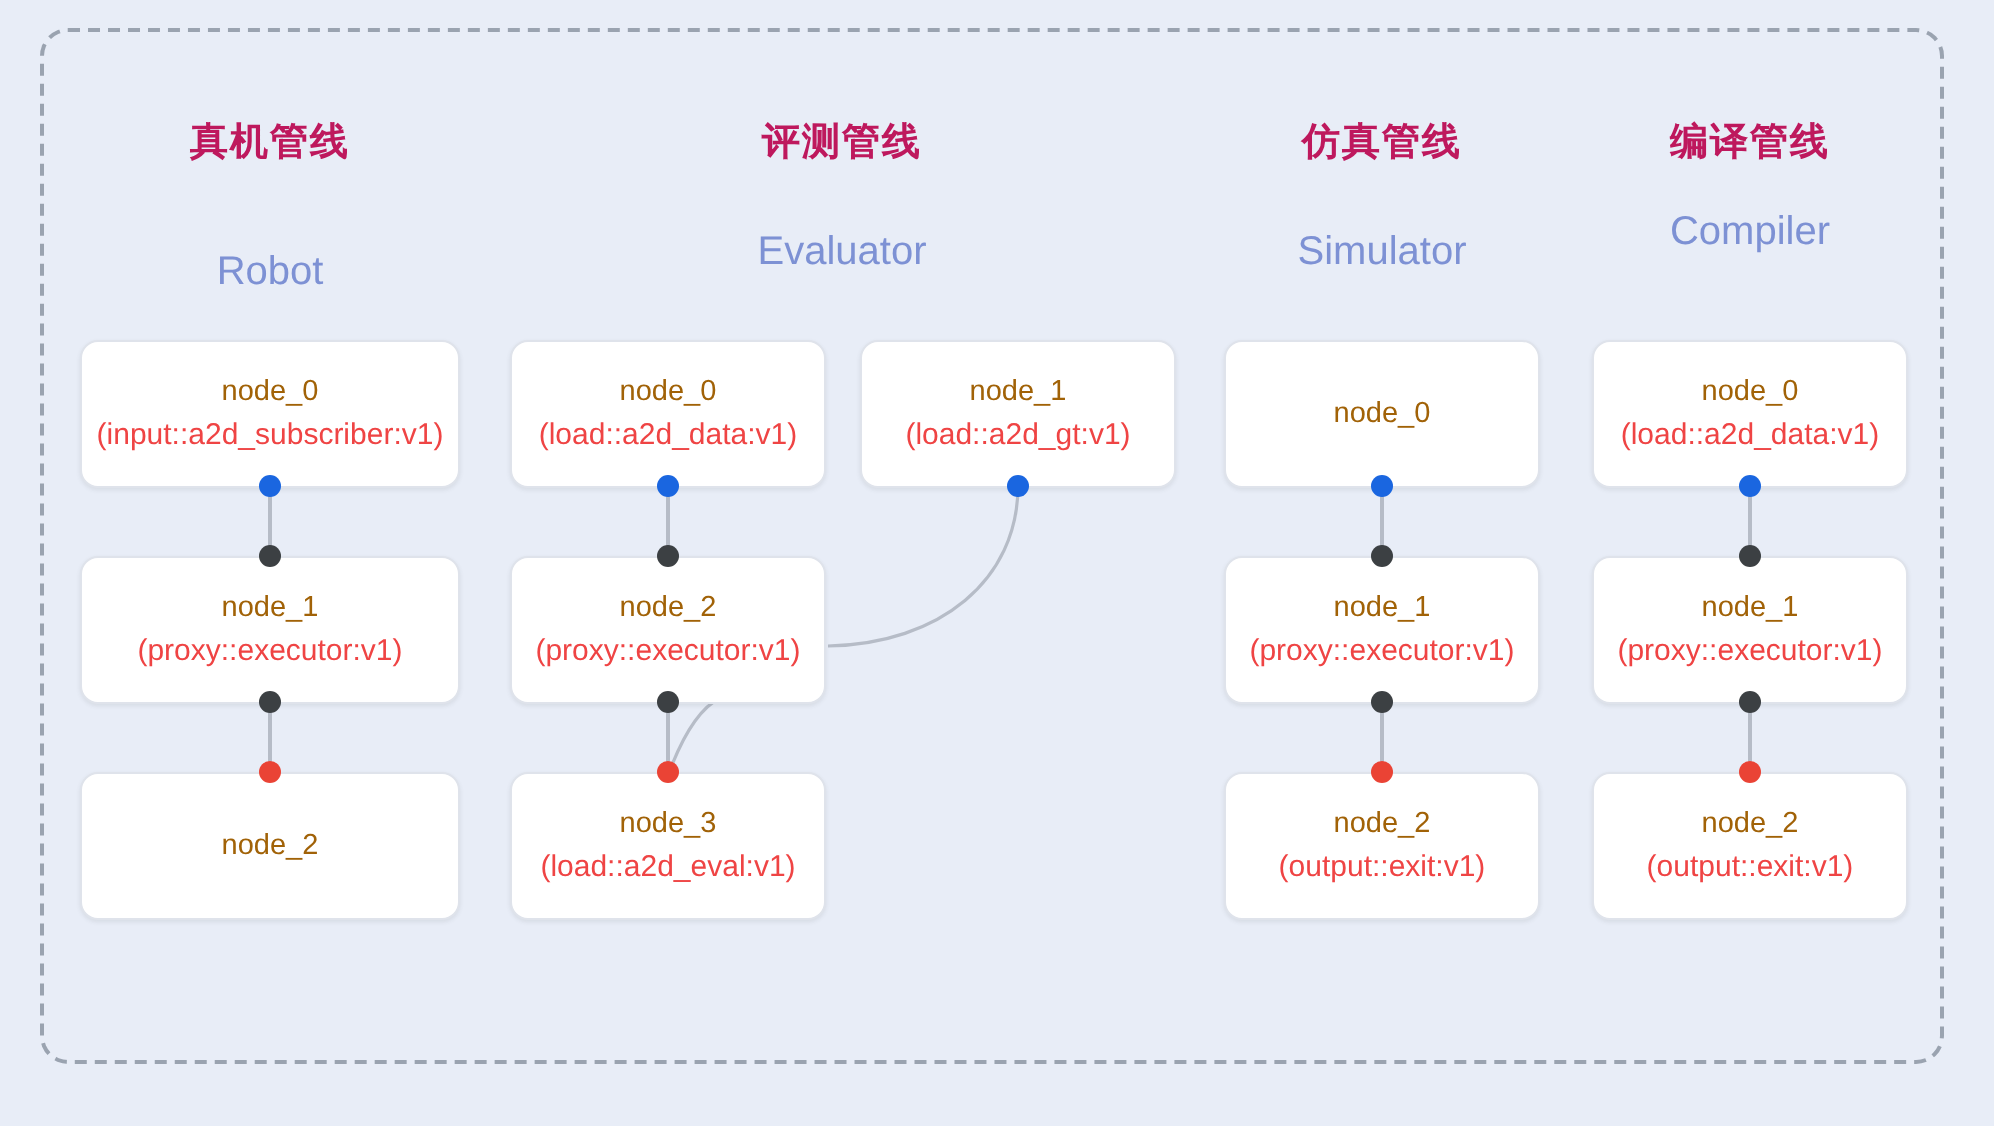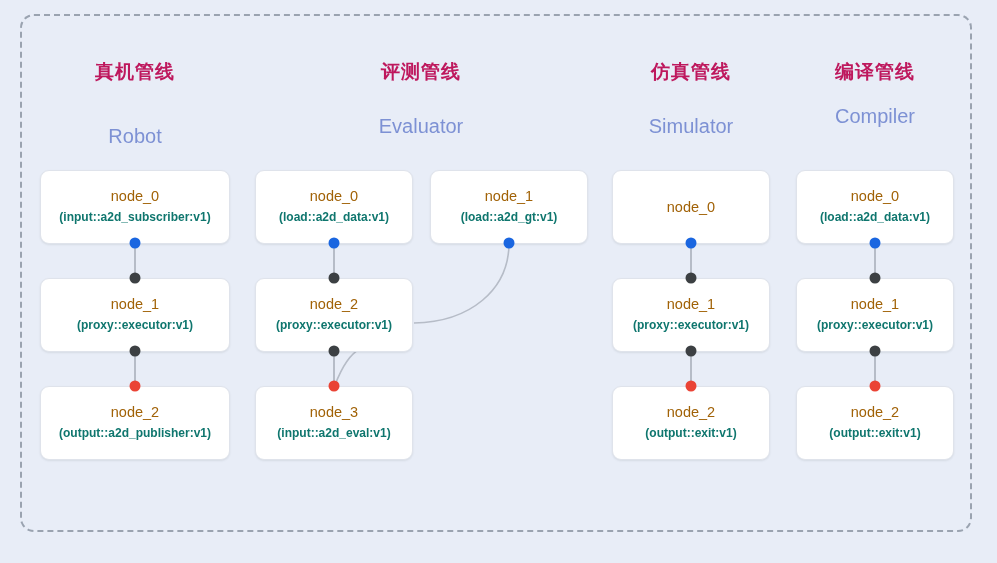--- a/index.html
+++ b/index.html
@@ -57,24 +57,23 @@
     align-items: center;
     justify-content: center;
     line-height: 21px;
   }
   .node-title {
     font-size: 14.5px;
     color: #a16207;
     white-space: nowrap;
   }
   .node-sub {
-    font-size: 12px;
-    color: #0f766e;
-    white-space: nowrap;
-    font-weight: bold;
+    font-size: 15px;
+    color: #ef4444;
+    white-space: nowrap;
   }
   .dot {
     position: absolute;
     width: 11px;
     height: 11px;
     border-radius: 50%;
     transform: translate(-50%, -50%);
   }
   .dot-blue  { background: #1a66e0; }
   .dot-black { background: #3c4043; }
@@ -137,34 +136,33 @@
   <div class="node-box" style="left:40px; top:170px; width:190px; height:74px;">
     <div class="node-title">node_0</div>
     <div class="node-sub">(input::a2d_subscriber:v1)</div>
   </div>
   <div class="node-box" style="left:40px; top:278px; width:190px; height:74px;">
     <div class="node-title">node_1</div>
     <div class="node-sub">(proxy::executor:v1)</div>
   </div>
   <div class="node-box" style="left:40px; top:386px; width:190px; height:74px;">
     <div class="node-title">node_2</div>
-    <div class="node-sub">(output::a2d_publisher:v1)</div>
   </div>
 
   <div class="node-box" style="left:255px; top:170px; width:158px; height:74px;">
     <div class="node-title">node_0</div>
     <div class="node-sub">(load::a2d_data:v1)</div>
   </div>
   <div class="node-box" style="left:255px; top:278px; width:158px; height:74px;">
     <div class="node-title">node_2</div>
     <div class="node-sub">(proxy::executor:v1)</div>
   </div>
   <div class="node-box" style="left:255px; top:386px; width:158px; height:74px;">
     <div class="node-title">node_3</div>
-    <div class="node-sub">(input::a2d_eval:v1)</div>
+    <div class="node-sub">(load::a2d_eval:v1)</div>
   </div>
   <div class="node-box" style="left:430px; top:170px; width:158px; height:74px;">
     <div class="node-title">node_1</div>
     <div class="node-sub">(load::a2d_gt:v1)</div>
   </div>
 
   <div class="node-box" style="left:612px; top:170px; width:158px; height:74px;">
     <div class="node-title">node_0</div>
   </div>
   <div class="node-box" style="left:612px; top:278px; width:158px; height:74px;">

